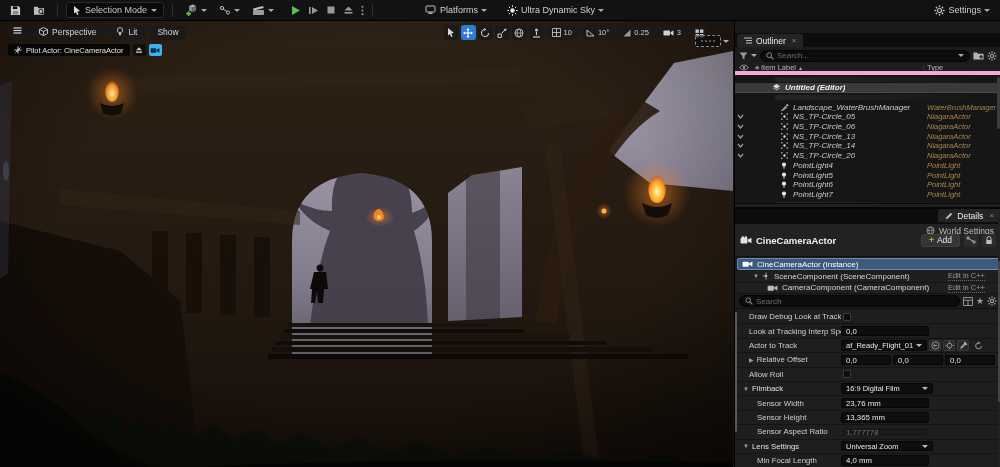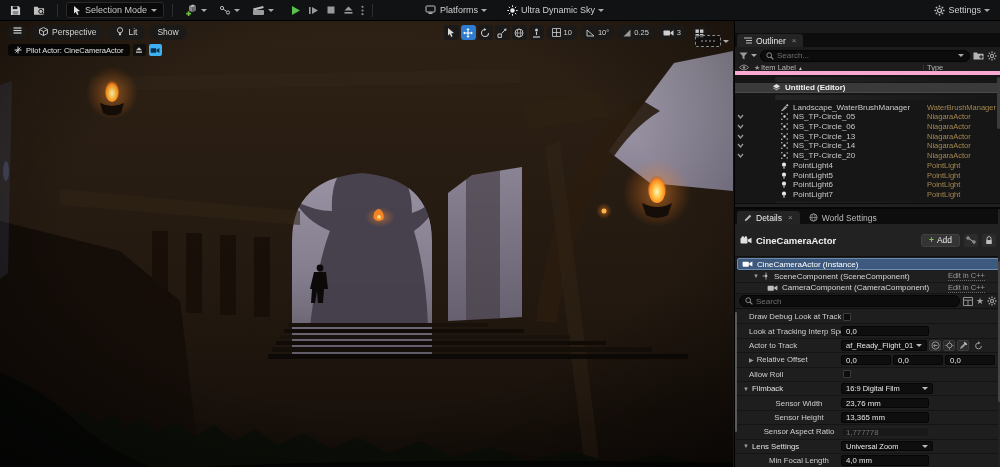--- a/index.html
+++ b/index.html
@@ -51,21 +51,21 @@
               border-radius:8px;height:12px;padding:0 5px;}
   .search-box input{flex:1;background:transparent;border:none;outline:none;color:#cfcfcf;font-size:8px;
                     font-family:"Liberation Sans",sans-serif;padding:0;min-width:0;}
   .search-box input::placeholder{color:#6f6f6f;}
   .o-colhead{height:11px;background:#1d1d1d;border-bottom:4px solid #f9a8d4;position:relative;
              font-size:7.5px;color:#b5b5b5;display:flex;align-items:center;}
   .o-colhead .lblcol{position:absolute;left:26px;display:flex;align-items:center;gap:2px;}
   .o-colhead .typecol{position:absolute;left:192px;}
   .o-colhead .cdiv{position:absolute;left:188px;top:1px;bottom:1px;width:1px;background:#333;}
   .o-rows{position:absolute;top:42px;left:0;right:0;bottom:16px;overflow:hidden;background:#161616;}
-  .o-row{height:9.7px;display:flex;align-items:center;position:relative;font-size:8px;color:#c9c9c9;}
+  .o-row{height:9.7px;display:flex;align-items:center;position:relative;font-size:8px;color:#c9c9c9;font-style:italic;}
   .o-row.world{background:#3a3a3a;color:#f0f0f0;border-bottom:1px solid #4a4a4a;}
   .o-row.world .o-label{font-weight:bold;}
   .o-row.faint{opacity:.28;}
   .fadebar{display:block;height:5px;margin:0 10px 0 40px;flex:1;background:linear-gradient(90deg,#4a4a4a,#2a2a2a 60%,transparent);border-radius:2px;}
   .o-chev{width:10px;display:flex;justify-content:center;flex:none;}
   .o-ico{width:10px;margin-left:34px;display:flex;justify-content:center;flex:none;}
   .o-row.world .o-ico{margin-left:26px;}
   .o-label{margin-left:4px;white-space:nowrap;overflow:hidden;}
   .o-type{position:absolute;left:192px;color:#a5874f;font-size:7.5px;white-space:nowrap;}
   .o-status{position:absolute;bottom:0;left:0;right:0;height:16px;background:#1f1f1f;border-top:1px solid #0a0a0a;
@@ -83,21 +83,21 @@
   .c-row{height:11.5px;display:flex;align-items:center;font-size:8px;color:#d6d6d6;padding-left:4px;position:relative;background:#1f1f1f;border-bottom:1px solid #141414;}
   .c-row.sel{background:#3d5a7e;color:#fff;border:1px solid #6b8cb3;border-radius:2px;margin:1px 2px;height:12px;}
   .c-row .editc{position:absolute;right:16px;color:#9a9a9a;font-size:7.5px;border-bottom:1px dotted #666;}
   .c-row .ind1{width:14px;flex:none;}
   .c-row .ind2{width:28px;flex:none;}
   .tri{color:#9a9a9a;font-size:6px;margin-right:3px;}
   .d-search{height:15px;display:flex;align-items:center;gap:3px;padding:0 4px;background:#1c1c1c;border-bottom:1px solid #101010;}
   .p-rows{position:absolute;top:101px;left:0;right:0;bottom:0;overflow:hidden;background:#1b1b1b;}
   .p-row{height:14.4px;display:flex;align-items:center;border-bottom:1px solid #141414;background:#1e1e1e;position:relative;}
   .p-name{flex:none;width:106px;padding-left:14px;font-size:7.8px;color:#cfcfcf;white-space:nowrap;overflow:hidden;display:flex;align-items:center;}
-  .p-row.indent .p-name{padding-left:22px;justify-content:center;}
+  .p-row.indent .p-name{padding-left:22px;}
   .p-row.cat .p-name{padding-left:8px;color:#e0e0e0;}
   .p-val{flex:1;display:flex;align-items:center;gap:2px;padding-right:6px;}
   .field{background:#0e0e0e;border:1px solid #060606;border-radius:2px;color:#e6e6e6;font-size:7.8px;
          height:10.5px;line-height:10px;padding:0 4px;width:88px;white-space:nowrap;overflow:hidden;}
   .field.vec{width:44px;flex:1;}
   .field.ro{color:#6f6f6f;background:#191919;border-color:#222;}
   .cbox{width:8px;height:8px;background:#0d0d0d;border:1px solid #3a3a3a;border-radius:1px;margin-left:2px;}
   .drop{background:#0e0e0e;border:1px solid #060606;border-radius:2px;height:10.5px;display:flex;align-items:center;
         padding:0 4px;width:92px;gap:3px;}
   .drop.actor{width:86px;}
@@ -710,21 +710,21 @@
             <span class="fadebar"></span>
           </div>
       </div>
       <div class="o-scroll"></div>
       <div class="o-status">
         <span>310 actors (1 selected)</span>
       </div>
     </div>
 
     <div class="details">
-      <div class="tabstrip" style="height:15px;">
+      <div class="tabstrip" style="height:15px;flex-direction:column;">
         <span class="tab active">
           <svg class="ic" width="8" height="8" viewBox="0 0 8 8">
               <path d="M0.8,7.2 L1.4,5.2 L5.8,0.8 L7.2,2.2 L2.8,6.6 Z" fill="#bdbdbd"></path>
             </svg>
           <span>Details</span>
           <span class="x">×</span>
         </span>
         <span class="tab">
           <svg class="ic" width="9" height="9" viewBox="0 0 10 10">
               <circle cx="5" cy="5" r="4" fill="none" stroke="#9a9a9a" stroke-width="0.9"></circle>

